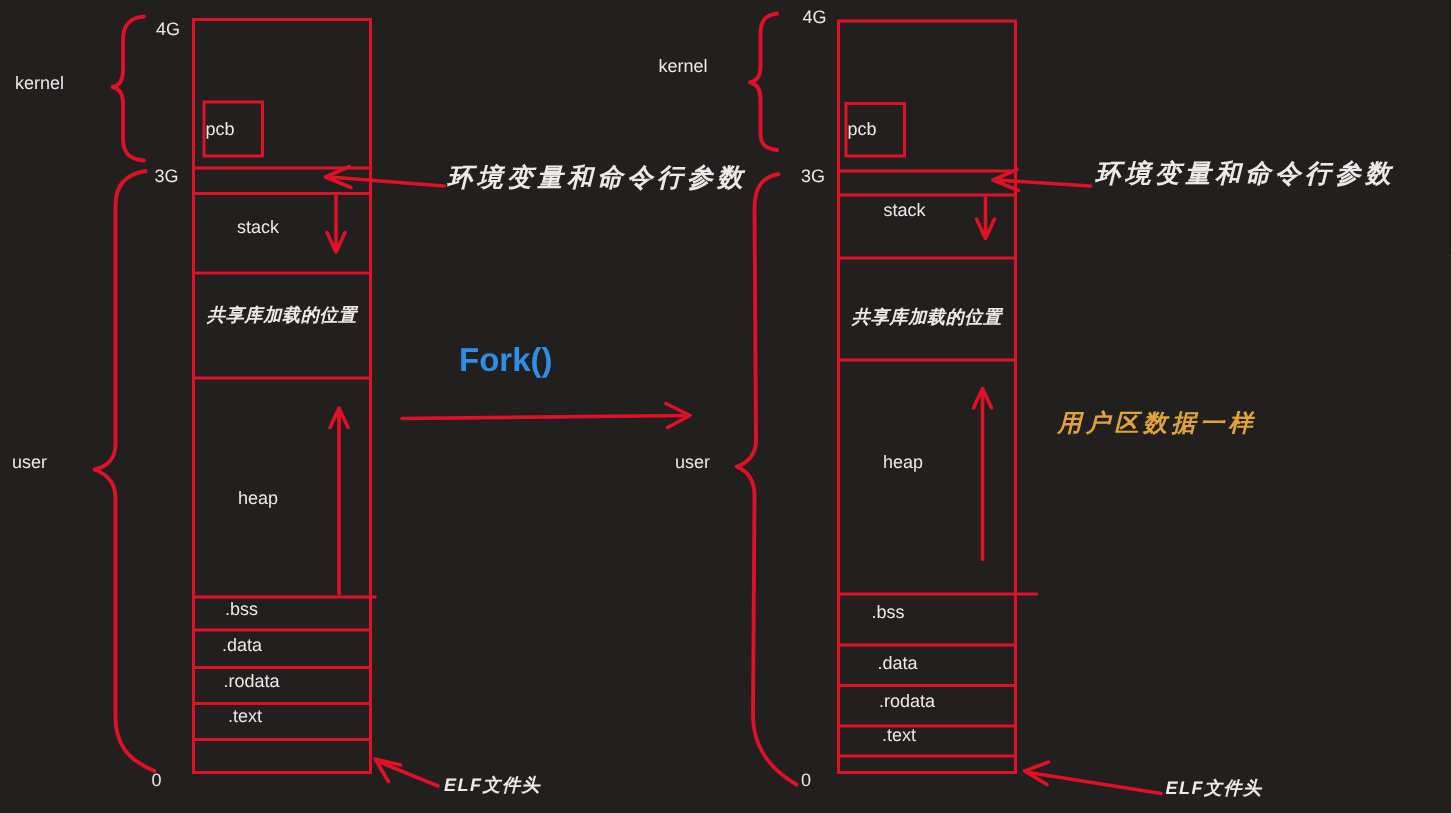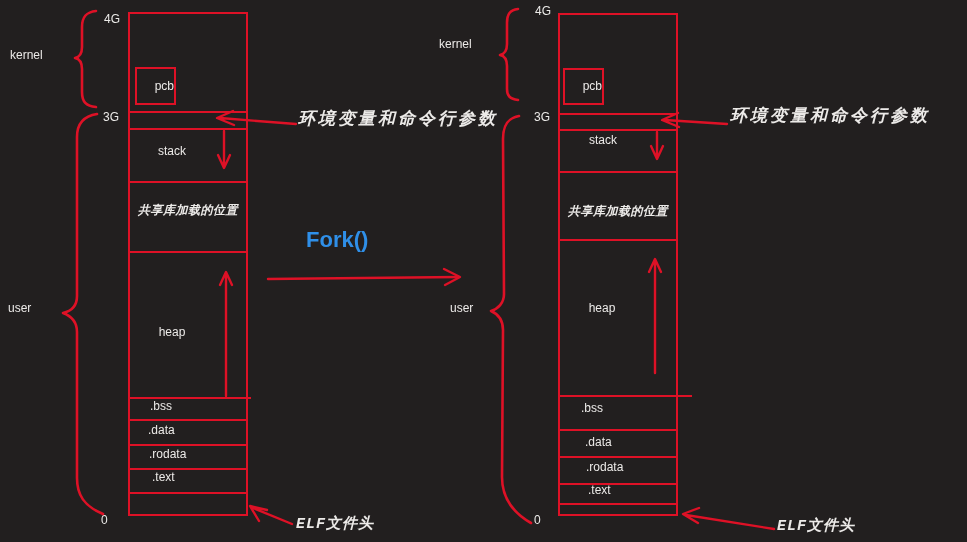--- a/index.html
+++ b/index.html
@@ -8,26 +8,26 @@
   html,body{margin:0;padding:0;background:#141212;}
   .canvas{
     position:relative; width:967px; height:542px; overflow:hidden;
     background:var(--bg);
     font-family:"Liberation Sans", sans-serif;
     color:var(--text);
   }
   .canvas *{box-sizing:border-box;}
   .col{position:absolute; border:2px solid var(--line);}
   .hline{position:absolute; height:2px; background:var(--line);}
-  .box{position:absolute; border:2px solid var(--line); display:flex; align-items:center; justify-content:flex-end;}
+  .box{position:absolute; border:2px solid var(--line); display:flex; align-items:center; justify-content:flex-start;}
   .lbl{position:absolute; font-size:12px; line-height:1.05; white-space:nowrap;}
   .center{text-align:center;}
   .cn{font-family:"Liberation Serif", serif; font-style:italic; font-weight:700; letter-spacing:3px; font-size:17px;}
   .shlib{font-family:"Liberation Serif", serif; font-style:italic; font-weight:700; font-size:12px; letter-spacing:0.5px;}
-  .elf{font-family:Liberation Mono, monospace; font-style:italic; font-weight:700; font-size:15px; letter-spacing:1px;}
+  .elf{font-family:Liberation Sans, sans-serif; font-style:italic; font-weight:700; font-size:12px; letter-spacing:1px;}
   .fork{color:var(--fork); font-size:22px; font-weight:600;}
   .ynote{color:var(--note); font-family:"Liberation Serif", serif; font-style:italic; font-weight:700; font-size:16px; letter-spacing:3px;}
   .overlay{position:absolute; left:0; top:0; pointer-events:none;}
   .stroke{stroke:var(--line); fill:none; stroke-width:2.4; stroke-linecap:round; stroke-linejoin:round;}
   .brace{stroke-width:2.6;}
 </style>
 </head>
 <body>
 
 <div class="canvas">
@@ -91,20 +91,21 @@
   <div class="lbl" style="left:586px; top:461px;">.rodata</div>
   <div class="lbl" style="left:588px; top:484px;">.text</div>
 
   <div class="lbl" style="left:535px; top:5px;">4G</div>
   <div class="lbl" style="left:534px; top:111px;">3G</div>
   <div class="lbl" style="left:534px; top:514px;">0</div>
   <div class="lbl" style="left:439px; top:38px;">kernel</div>
   <div class="lbl" style="left:450px; top:302px;">user</div>
 
   <div class="lbl cn" style="left:730px; top:107px;">环境变量和命令行参数</div>
+  <div class="lbl ynote" style="left:705px; top:275px;">用户区数据一样</div>
   <div class="lbl elf" style="left:777px; top:519px;">ELF文件头</div>
 
   <svg class="overlay" width="967" height="542" viewBox="0 0 967 542">
 
     <path class="stroke brace" d="M 96 11 C 86 12 82 17 82 27 L 82 47 C 82 53 80 57 75 58 C 80 59 82 63 82 69 L 82 92 C 82 102 86 106 96 107"></path>
     <path class="stroke brace" d="M 97 114 C 84 116 77 123 77 137 L 77 296 C 77 305 72 311 63 313 C 71 316 77 322 77 332 L 77 478 C 77 495 84 506 103 514"></path>
     <path class="stroke brace" d="M 518 9 C 510 10 507 14 507 23 L 507 44 C 507 50 505 54 500 55 C 505 56 507 60 507 66 L 507 89 C 507 96 510 99 518 100"></path>
     <path class="stroke brace" d="M 519 116 C 508 118 503 125 503 139 L 504 294 C 504 303 498 309 491 311 C 498 314 503 320 503 330 L 502 477 C 502 494 510 511 531 523"></path>
 
     <path class="stroke" d="M 268 279 L 458 277"></path>

